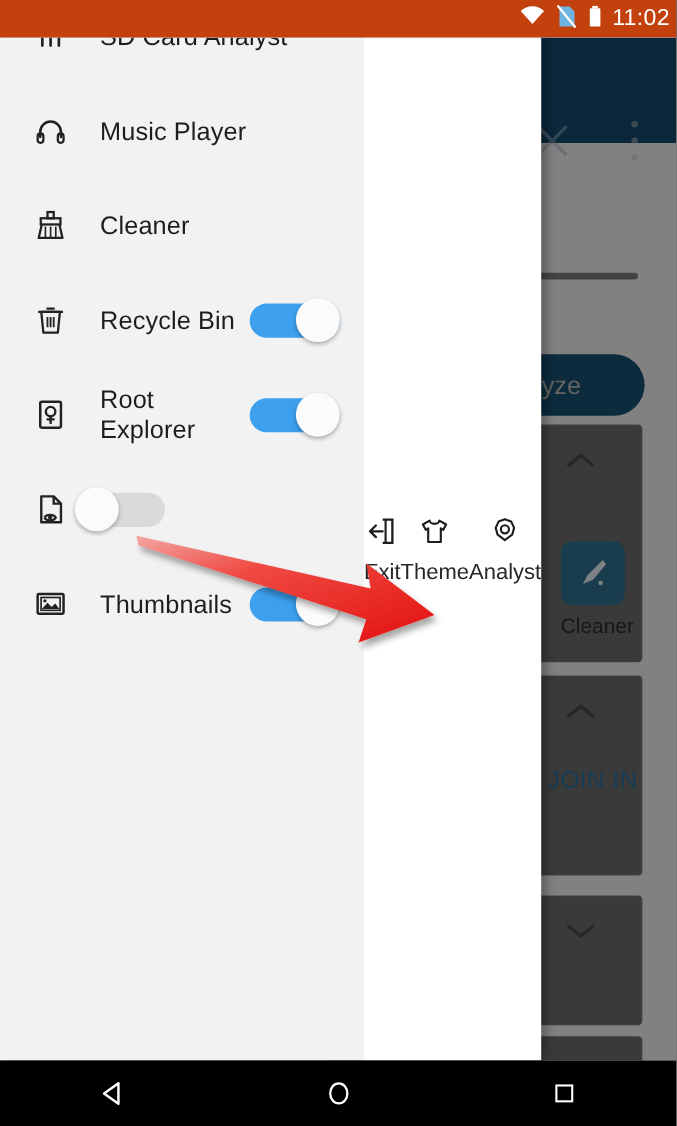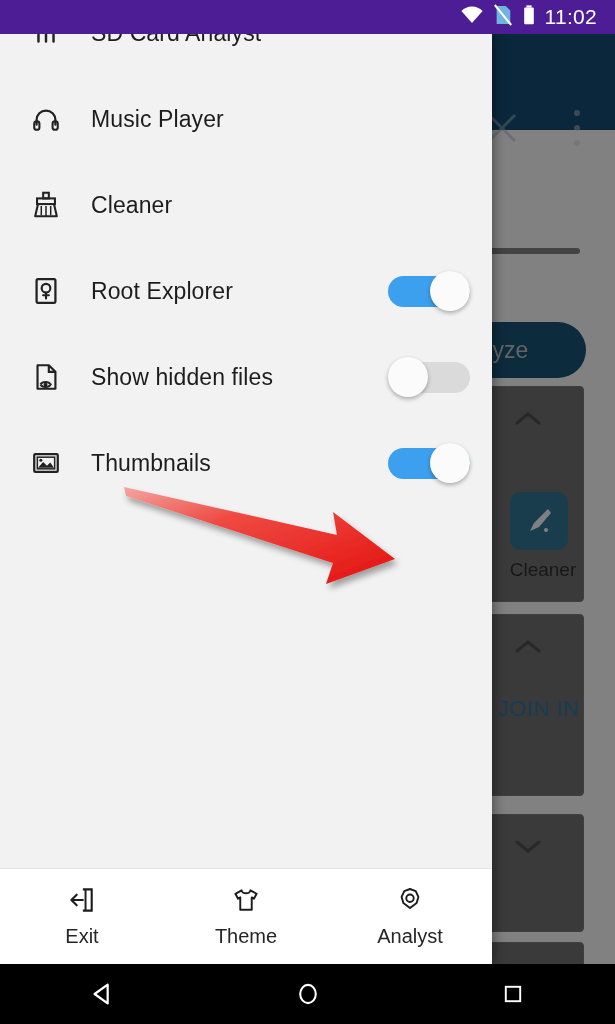--- a/index.html
+++ b/index.html
@@ -13,23 +13,23 @@
     position: relative;
     width: 615px; height: 1024px;
     background: #ffffff;
     overflow: hidden;
   }
 
   
   #statusbar {
     position: absolute; left: 0; top: 0;
     width: 615px; height: 34px;
-    background: #4c1d95;
+    background: #c2410c;
     display: flex; align-items: center; justify-content: flex-end;
-    padding-right: 18px; gap: 9px;
+    padding-right: 6px; gap: 9px;
     z-index: 60;
   }
   .sb-icon { display: block; }
   #sb-time {
     color: #ffffff; font-size: 21px; letter-spacing: .3px;
     font-family: "Liberation Sans", sans-serif;
   }
 
   
   #bg-app {
@@ -110,21 +110,21 @@
     pointer-events: none;
   }
 
   
   #drawer {
     position: absolute; left: 0; top: 34px;
     width: 492px; height: 930px;
     background: #f2f2f2;
     box-shadow: 3px 0 10px rgba(0,0,0,.35);
     z-index: 30;
-    display: flex; flex-direction: column;
+    display: flex; flex-direction: row;
     overflow: hidden;
   }
   #drawer-list {
     flex: 1 1 auto;
     position: relative;
     overflow: hidden;
   }
   .row {
     position: relative;
     height: 86px;
@@ -290,20 +290,35 @@
           <svg viewBox="0 0 34 34" width="32" height="32">
             <rect x="14" y="4" width="6" height="6" stroke="#222" stroke-width="2.2" fill="none"></rect>
             <rect x="7.5" y="10" width="19" height="6" stroke="#222" stroke-width="2.2" fill="none"></rect>
             <path d="M8.5 16 L5.5 29 H28.5 L25.5 16" stroke="#222" stroke-width="2.2" fill="none" stroke-linejoin="round"></path>
             <path d="M12 18 V28 M17 18 V29 M22 18 V28" stroke="#222" stroke-width="1.6" fill="none"></path>
           </svg>
         </span>
         <span class="row-label">Cleaner</span>
       </div>
 
+      <div class="row">
+        <span class="row-icon">
+          <svg viewBox="0 0 34 34" width="32" height="32">
+            <path d="M8 9 h18 l-2 20 H10 Z" stroke="#222" stroke-width="2.2" fill="none" stroke-linejoin="round"></path>
+            <path d="M5 9 H29" stroke="#222" stroke-width="2.2"></path>
+            <path d="M13 6 h8" stroke="#222" stroke-width="2.2"></path>
+            <path d="M14 14 v10 M17 14 v10 M20 14 v10" stroke="#222" stroke-width="1.8"></path>
+          </svg>
+        </span>
+        <span class="row-label">Recycle Bin</span>
+        <span class="toggle on">
+          <span class="track"></span>
+            <span class="thumb"></span>
+        </span>
+      </div>
 
 
       <div class="row">
         <span class="row-icon">
           <svg viewBox="0 0 34 34" width="32" height="32">
             <rect x="7" y="4.5" width="20" height="25" rx="1.5" stroke="#222" stroke-width="2.4" fill="none"></rect>
             <circle cx="17" cy="14" r="4.6" stroke="#222" stroke-width="2.3" fill="none"></circle>
             <path d="M17 18.6 V25 M14 21.5 H20" stroke="#222" stroke-width="2.3" stroke-linecap="round"></path>
           </svg>
         </span>
@@ -317,21 +332,20 @@
 
       <div class="row">
         <span class="row-icon">
           <svg viewBox="0 0 34 34" width="32" height="32">
             <path d="M8 4.5 h12 l7 7 V29.5 H8 Z" stroke="#222" stroke-width="2.3" fill="none" stroke-linejoin="round"></path>
             <path d="M20 4.5 V11.5 h7" stroke="#222" stroke-width="2.3" fill="none"></path>
             <path d="M11 25 a6 4.4 0 0 1 11 0 a6 4.4 0 0 1 -11 0" stroke="#222" stroke-width="2.1" fill="#f2f2f2"></path>
             <circle cx="16.5" cy="25" r="2" fill="#222"></circle>
           </svg>
         </span>
-        <span class="row-label">Show hidden files</span>
         <span class="toggle off">
           <span class="track"></span>
             <span class="thumb"></span>
         </span>
       </div>
 
       <div class="row">
         <span class="row-icon">
           <svg viewBox="0 0 34 34" width="32" height="32">
             <rect x="4.5" y="7.5" width="25" height="19" rx="1.2" stroke="#222" stroke-width="2.4" fill="none"></rect>

